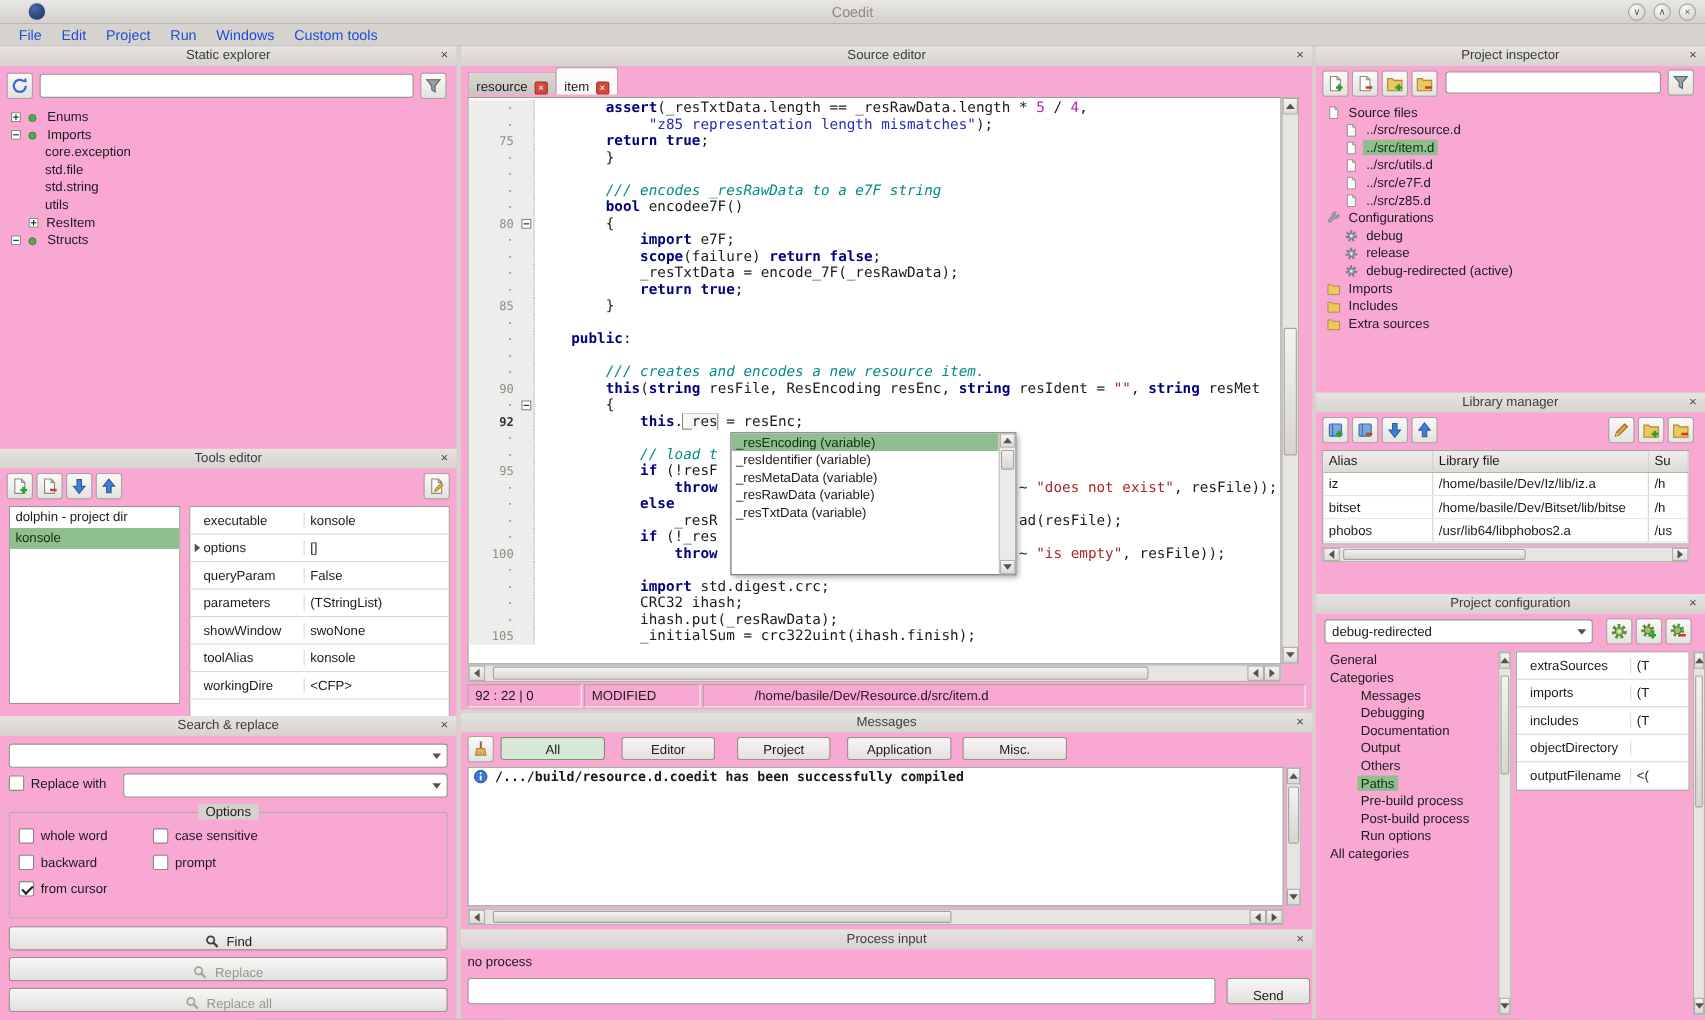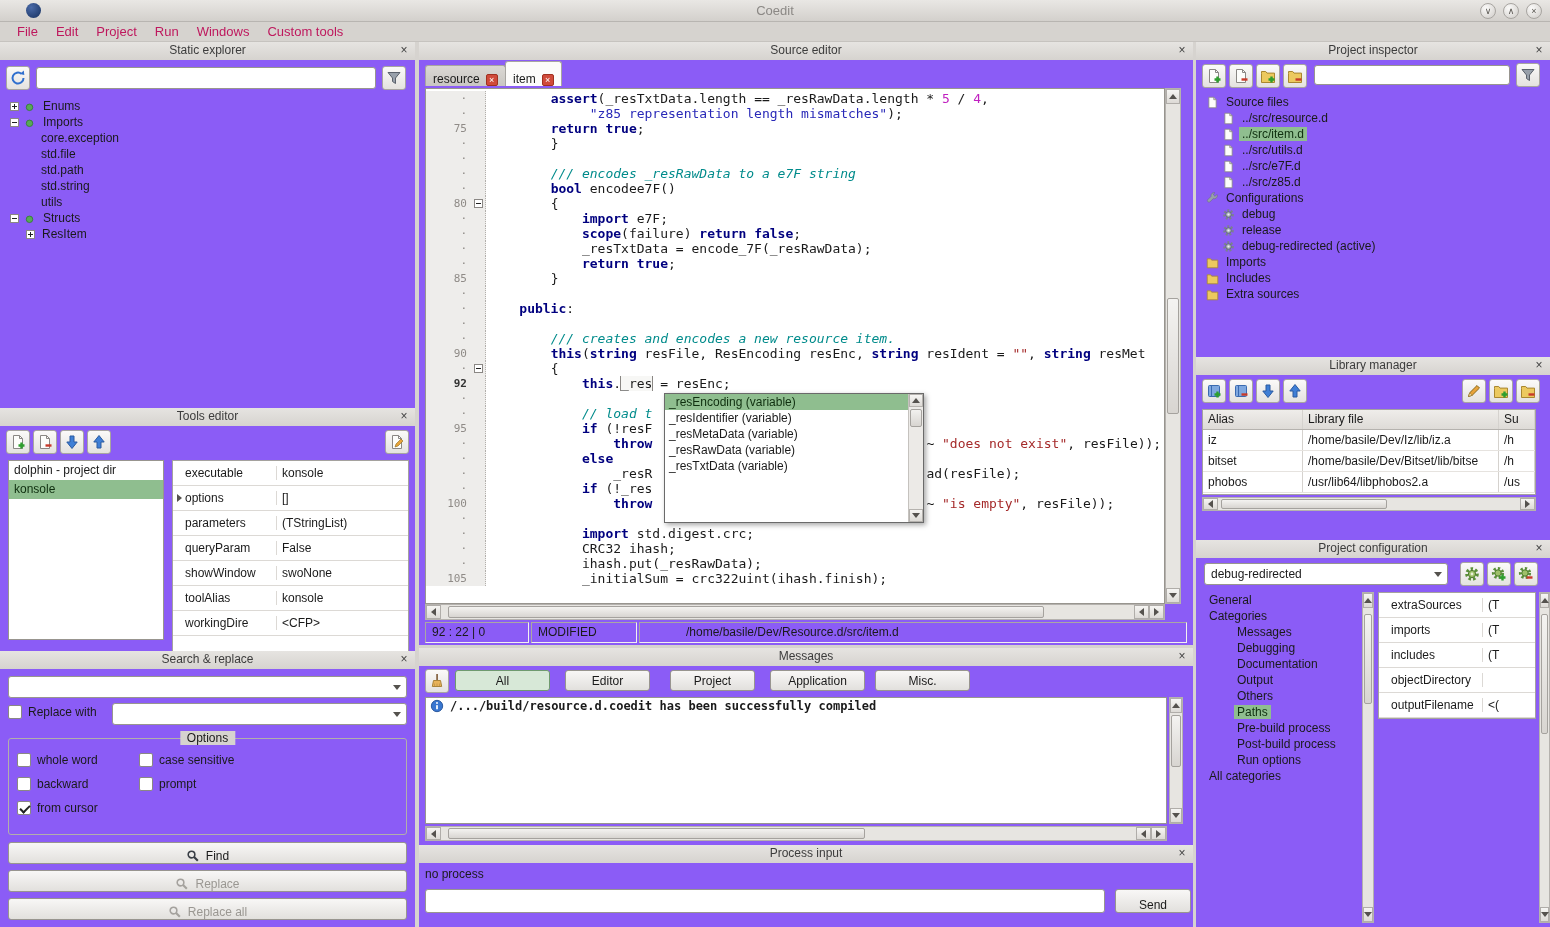--- a/index.html
+++ b/index.html
@@ -7,24 +7,24 @@
   #root{position:relative;width:1550px;height:927px;background:#d6d3cf;overflow:hidden;font-size:12px;color:#1a1a1a;}
   #root *{box-sizing:border-box;}
   button{font:inherit;padding:0;cursor:default;background:none;border:none;color:inherit;}
 
   
   .titlebar{position:absolute;left:0;top:0;width:100%;height:22px;background:linear-gradient(#e9e7e4,#d3d0cc);border-bottom:1px solid #b8b5b1;text-align:center;color:#8b8885;font-size:13px;line-height:22px;}
   .appic{position:absolute;left:26px;top:3px;width:15px;height:15px;border-radius:50%;background:radial-gradient(circle at 35% 30%,#4a6aa8,#16305e);}
   .wbtns{position:absolute;right:8px;top:3px;display:flex;gap:7px;}
   .wbtn{width:16px;height:16px;border-radius:50%;border:1px solid #a8a5a1;background:radial-gradient(circle at 35% 30%,#fbfaf9,#cfccc8);font-size:9px;line-height:14px;text-align:center;color:#5a5752;}
   .menubar{position:absolute;left:0;top:22px;width:100%;height:20px;background:#d6d3cf;border-bottom:1px solid #c6c3bf;display:flex;align-items:center;padding-left:8px;}
-  .menu-item{padding:2px 9px;font-size:13px;color:#be185d;}
-
-  
-  .panel{position:absolute;background:#8b5cf6;}
+  .menu-item{padding:2px 9px;font-size:13px;color:#1d4ed8;}
+
+  
+  .panel{position:absolute;background:#f9a8d4;}
   .phead{position:relative;height:18px;text-align:center;font-size:12px;color:#3c3c3c;line-height:17px;background:linear-gradient(#e6e4e1,#d6d3cf);}
   .phead .x{position:absolute;right:4px;top:2px;width:14px;height:14px;line-height:12px;text-align:center;color:#444;font-size:12px;}
   .panel>.tbtn,.panel>.input,.panel>.combo,.panel>.btn,.panel>.tbar,.panel>.abs{position:absolute;}
   .tbtn{width:24px;height:24px;border:1px solid #a8a5a1;border-radius:3px;background:linear-gradient(#fbfaf9,#e4e2df);display:flex;align-items:center;justify-content:center;}
   .tbtn2{width:24px;height:24px;border:1px solid #a8a5a1;border-radius:3px;background:linear-gradient(#fbfaf9,#e4e2df);display:flex;align-items:center;justify-content:center;flex:none;}
   .tbar{display:flex;gap:3px;}
   .input{background:#fff;border:1px solid #98958f;border-radius:3px;height:22px;padding:0 4px;font:12px "Liberation Sans",sans-serif;}
   .combo{background:#fff;border:1px solid #98958f;border-radius:3px;height:22px;line-height:20px;padding:0 20px 0 6px;position:relative;white-space:nowrap;overflow:hidden;}
   .combo .carr{position:absolute;right:5px;top:8px;}
   .btn{border:1px solid #98958f;border-radius:3px;background:linear-gradient(#f8f7f6,#e2e0dd);font-size:12px;display:flex;align-items:flex-end;justify-content:center;gap:6px;}
@@ -188,40 +188,37 @@
           </span>
           <span class="tlabel">Imports</span>
         </div>
         <div class="trow" style="padding-left: 34px;">
           <span class="tlabel">core.exception</span>
         </div>
         <div class="trow" style="padding-left: 34px;">
           <span class="tlabel">std.file</span>
         </div>
         <div class="trow" style="padding-left: 34px;">
-          <span class="tlabel">std.path</span>
-        </div>
-        <div class="trow" style="padding-left: 34px;">
           <span class="tlabel">std.string</span>
         </div>
         <div class="trow" style="padding-left: 34px;">
           <span class="tlabel">utils</span>
-        </div>
-        <div class="trow" style="padding-left: 6px;">
-          <span class="exp"></span>
-          <span class="ic s13">
-            <svg viewBox="0 0 16 16">
-              <circle cx="8" cy="9" r="4" fill="#58a858" stroke="#2f7a2f"></circle>
-            </svg>
-          </span>
-          <span class="tlabel">Structs</span>
         </div>
         <div class="trow" style="padding-left: 22px;">
           <span class="exp plus"></span>
           <span class="tlabel">ResItem</span>
+        </div>
+        <div class="trow" style="padding-left: 6px;">
+          <span class="exp"></span>
+          <span class="ic s13">
+            <svg viewBox="0 0 16 16">
+              <circle cx="8" cy="9" r="4" fill="#58a858" stroke="#2f7a2f"></circle>
+            </svg>
+          </span>
+          <span class="tlabel">Structs</span>
         </div>
       </div>
   </div>
 
   <div class="panel" style="left:0;top:408px;width:415px;height:243px">
     <div class="phead">
       <span>Tools editor</span>
       <span class="x">×</span>
     </div>
     <div class="tbar" id="tools-tb" style="left:6px;top:22px">
@@ -281,27 +278,27 @@
         </div>
         <div class="prow">
           <span class="pmark">
             <span class="tri right"></span>
           </span>
           <span class="pname">options</span>
           <span class="pval">[]</span>
         </div>
         <div class="prow">
           <span class="pmark"></span>
+          <span class="pname">queryParam</span>
+          <span class="pval">False</span>
+        </div>
+        <div class="prow">
+          <span class="pmark"></span>
           <span class="pname">parameters</span>
           <span class="pval">(TStringList)</span>
-        </div>
-        <div class="prow">
-          <span class="pmark"></span>
-          <span class="pname">queryParam</span>
-          <span class="pval">False</span>
         </div>
         <div class="prow">
           <span class="pmark"></span>
           <span class="pname">showWindow</span>
           <span class="pval">swoNone</span>
         </div>
         <div class="prow">
           <span class="pmark"></span>
           <span class="pname">toolAlias</span>
           <span class="pval">konsole</span>

